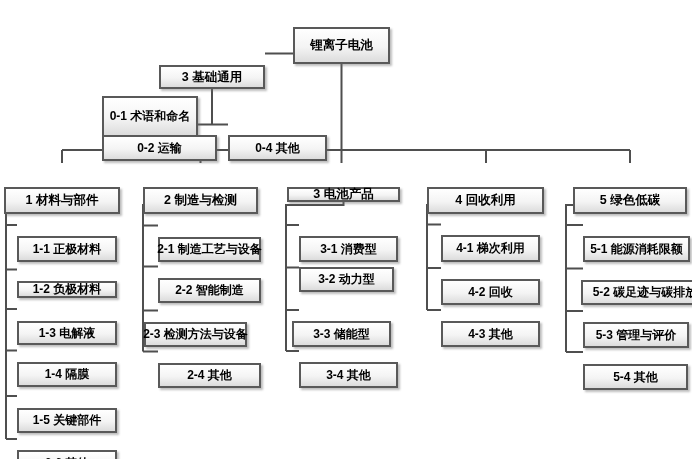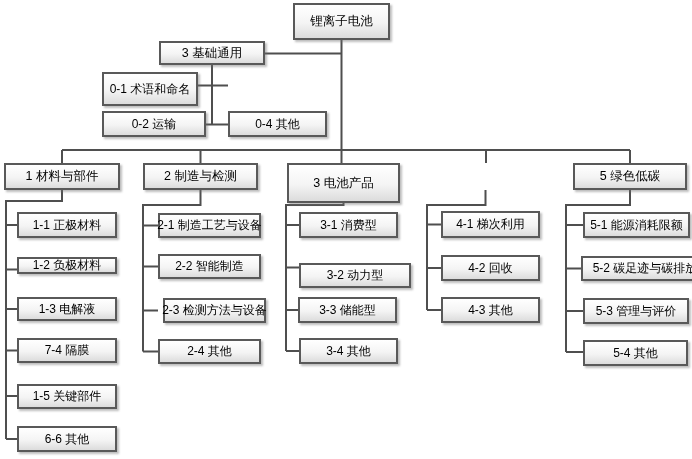--- a/index.html
+++ b/index.html
@@ -9,21 +9,21 @@
   html,body{margin:0;padding:0;}
   body{background:var(--background);font-family:"Liberation Sans",sans-serif;}
   .chart{position:relative;width:692px;height:459px;background:var(--background);overflow:hidden;}
   .connectors{position:absolute;left:0;top:0;width:692px;height:459px;}
   .node{
     position:absolute;box-sizing:border-box;
     border:2px solid var(--box-border);
     background:linear-gradient(180deg,var(--box-fill-top) 0%,#f4f4f4 55%,var(--box-fill-bottom) 100%);
     box-shadow:1.5px 1.5px 2px rgba(110,110,110,.45);
     display:flex;align-items:center;justify-content:center;
-    font-weight:normal;color:var(--text);font-size:12px;white-space:nowrap;
+    font-weight:bold;color:var(--text);font-size:12px;white-space:nowrap;margin-top:24px;
   }
   .hdr{font-size:12.5px;}
 </style>
 </head>
 <body>
 
 <div class="chart">
 
   <svg class="connectors" width="692" height="459" viewBox="0 0 692 459">
     <path fill="none" stroke="#4f4f4f" stroke-width="2" d="
@@ -49,44 +49,45 @@
       M485.5 190 L485.5 205 L427 205 L427 310
       M427 224.5 L441 224.5 M427 268 L441 268 M427 310 L441 310
       M630 190 L630 205 L566 205 L566 352
       M566 225 L583 225 M566 268.5 L583 268.5
       M566 311 L583 311 M566 352 L583 352"></path>
   </svg>
 
   <div class="node hdr" style="left:293px;top:3px;width:97px;height:37px">锂离子电池</div>
 
   <div class="node hdr" style="left:159px;top:41px;width:106px;height:24px">3 基础通用</div>
-  <div class="node" style="left:102px;top:72px;width:96px;height:34px">0-1 术语和命名</div>
-  <div class="node" style="left:102px;top:111px;width:104px;height:26px">0-2 运输</div>
+  <div class="node" style="left:102px;top:72px;width:96px;height:41px">0-1 术语和命名</div>
+  <div class="node" style="left:102px;top:111px;width:115px;height:26px">0-2 运输</div>
   <div class="node" style="left:228px;top:111px;width:99px;height:26px">0-4 其他</div>
 
   <div class="node hdr" style="left:4px;top:163px;width:116px;height:27px">1 材料与部件</div>
   <div class="node" style="left:17px;top:212px;width:100px;height:26px">1-1 正极材料</div>
   <div class="node" style="left:17px;top:257px;width:100px;height:17px">1-2 负极材料</div>
   <div class="node" style="left:17px;top:297px;width:100px;height:24px">1-3 电解液</div>
-  <div class="node" style="left:17px;top:338px;width:100px;height:25px">7-4 隔膜</div>
+  <div class="node" style="left:17px;top:338px;width:100px;height:25px">1-4 隔膜</div>
   <div class="node" style="left:17px;top:384px;width:100px;height:25px">1-5 关键部件</div>
   <div class="node" style="left:17px;top:426px;width:100px;height:26px">6-6 其他</div>
 
   <div class="node hdr" style="left:143px;top:163px;width:115px;height:27px">2 制造与检测</div>
   <div class="node" style="left:158px;top:213px;width:103px;height:25px">2-1 制造工艺与设备</div>
   <div class="node" style="left:158px;top:254px;width:103px;height:25px">2-2 智能制造</div>
-  <div class="node" style="left:163px;top:298px;width:103px;height:25px">2-3 检测方法与设备</div>
+  <div class="node" style="left:144px;top:298px;width:103px;height:25px">2-3 检测方法与设备</div>
   <div class="node" style="left:158px;top:339px;width:103px;height:25px">2-4 其他</div>
 
-  <div class="node hdr" style="left:287px;top:163px;width:113px;height:40px">3 电池产品</div>
+  <div class="node hdr" style="left:287px;top:163px;width:113px;height:15px">3 电池产品</div>
   <div class="node" style="left:299px;top:212px;width:99px;height:26px">3-1 消费型</div>
-  <div class="node" style="left:299px;top:263px;width:112px;height:25px">3-2 动力型</div>
-  <div class="node" style="left:298px;top:297px;width:99px;height:26px">3-3 储能型</div>
+  <div class="node" style="left:299px;top:243px;width:95px;height:25px">3-2 动力型</div>
+  <div class="node" style="left:292px;top:297px;width:99px;height:26px">3-3 储能型</div>
   <div class="node" style="left:299px;top:338px;width:99px;height:26px">3-4 其他</div>
 
+  <div class="node hdr" style="left:427px;top:163px;width:117px;height:27px">4 回收利用</div>
   <div class="node" style="left:441px;top:211px;width:99px;height:27px">4-1 梯次利用</div>
   <div class="node" style="left:441px;top:255px;width:99px;height:26px">4-2 回收</div>
   <div class="node" style="left:441px;top:297px;width:99px;height:26px">4-3 其他</div>
 
   <div class="node hdr" style="left:573px;top:163px;width:114px;height:27px">5 绿色低碳</div>
   <div class="node" style="left:583px;top:212px;width:107px;height:26px">5-1 能源消耗限额</div>
   <div class="node" style="left:581px;top:256px;width:128px;height:25px">5-2 碳足迹与碳排放</div>
   <div class="node" style="left:583px;top:298px;width:106px;height:26px">5-3 管理与评价</div>
   <div class="node" style="left:583px;top:340px;width:105px;height:26px">5-4 其他</div>
 

